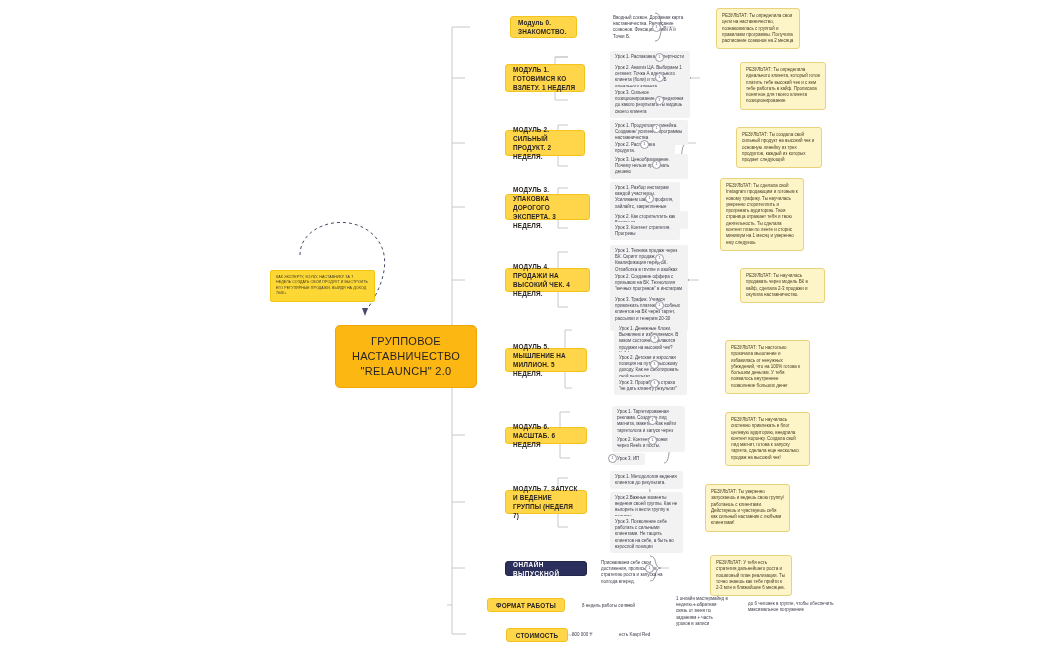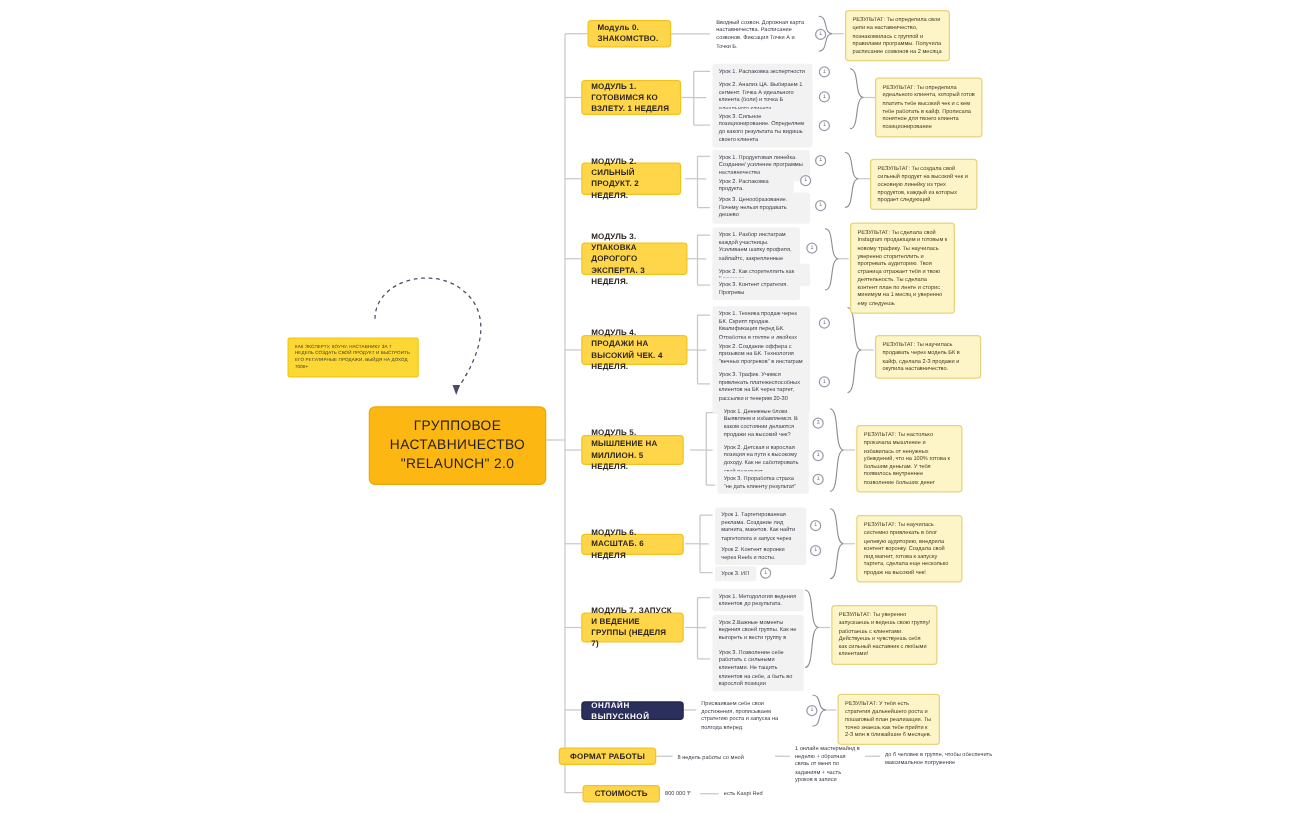--- a/index.html
+++ b/index.html
@@ -7,21 +7,21 @@
     width:1050px;height:650px;
     background:#ffffff;
     font-family:"Liberation Sans","DejaVu Sans",sans-serif;
     overflow:hidden;
     position:relative;
     color:#2b2b2b;
   }
   #canvas{position:absolute;left:0;top:0;width:1050px;height:650px;}
   svg.links{position:absolute;left:0;top:0;width:1050px;height:650px;overflow:visible;pointer-events:none;}
 
-  .node{position:absolute;box-sizing:border-box;}
+  .node{position:absolute;box-sizing:border-box;margin-left:40px;}
 
   
   .root{
     background:#fcb713;
     border:1px solid #f0a500;
     border-radius:5px;
     text-align:center;
     font-size:11px;
     line-height:15px;
     color:#231f20;

